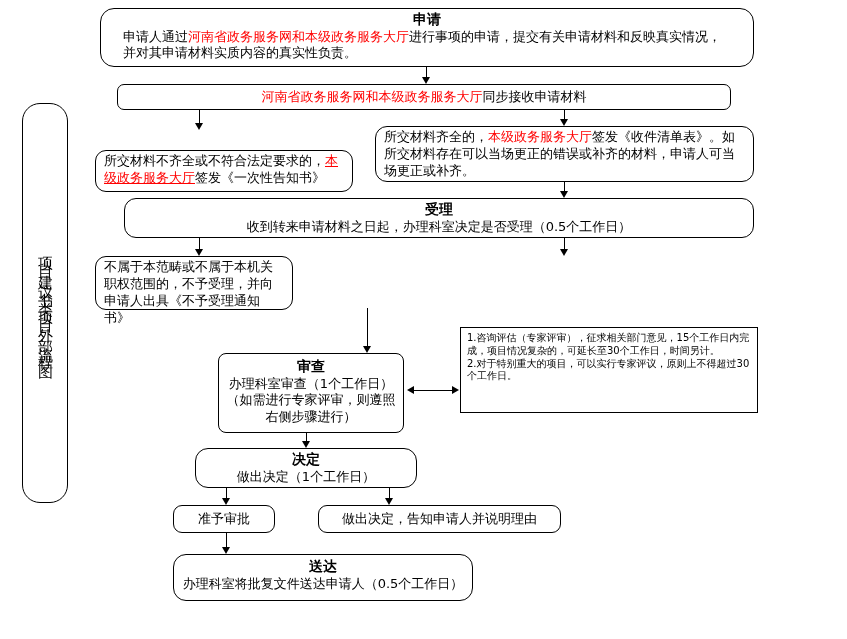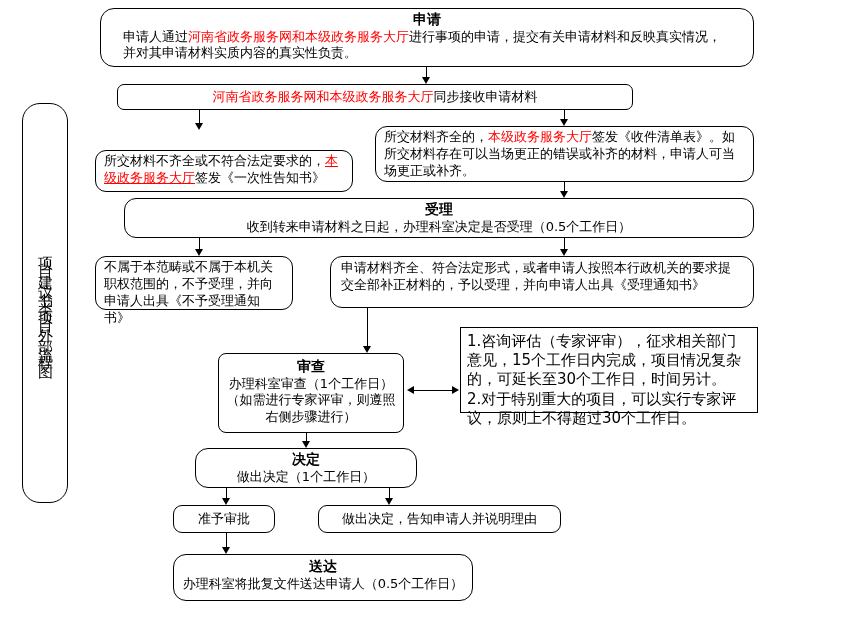--- a/index.html
+++ b/index.html
@@ -9,21 +9,21 @@
   }
   .box{
     position:absolute;background:#fff;border:1px solid #000;border-radius:12px;
     font-size:13px;line-height:1.3;box-sizing:border-box;
   }
   .box-title{font-weight:bold;text-align:center;font-size:14px;line-height:1.25;}
   .body-left{text-align:left;}
   .body-center{text-align:center;}
   .note{
     position:absolute;background:#fff;border:1px solid #000;border-radius:0;
-    font-size:15px;line-height:1.28;box-sizing:border-box;padding:4px 6px;text-align:left;
+    font-size:10px;line-height:1.28;box-sizing:border-box;padding:4px 6px;text-align:left;
   }
   .sidebar{
     position:absolute;left:22px;top:103px;width:46px;height:400px;
     border:1px solid #000;border-radius:18px;background:#fff;
     display:flex;align-items:center;justify-content:center;box-sizing:border-box;
   }
   .sidebar span{
     writing-mode:vertical-rl;text-orientation:upright;
     font-size:15px;letter-spacing:9px;line-height:1;
   }
@@ -52,21 +52,21 @@
   <div class="box" style="left:100px;top:8px;width:654px;height:59px;padding:2px 22px;border-radius:14px;">
     <div class="box-title">申请</div>
     <div class="body-left"><span>申请人通过</span><span style="color: rgb(255, 0, 0);">河南省政务服务网和本级政务服务大厅</span><span>进行事项的申请，提交有关申请材料和反映真实情况，并对其申请材料实质内容的真实性负责。</span></div>
   </div>
 
   <div class="varrow" style="left:422px;top:67px;height:17px">
       <i class="shaft"></i>
       <i class="head"></i>
     </div>
 
-  <div class="box body-center" style="left:117px;top:84px;width:516px;height:26px;border-radius:7px;line-height:24px;">
+  <div class="box body-center" style="left:117px;top:84px;width:614px;height:26px;border-radius:7px;line-height:24px;">
     <span><span style="color: rgb(255, 0, 0);">河南省政务服务网和本级政务服务大厅</span><span>同步接收申请材料</span></span>
   </div>
 
   <div class="varrow" style="left:195px;top:110px;height:20px">
       <i class="shaft"></i>
       <i class="head"></i>
     </div>
   <div class="varrow" style="left:560px;top:110px;height:16px">
       <i class="shaft"></i>
       <i class="head"></i>
@@ -96,23 +96,20 @@
     </div>
   <div class="varrow" style="left:560px;top:238px;height:18px">
       <i class="shaft"></i>
       <i class="head"></i>
     </div>
 
   <div class="box" style="left:95px;top:256px;width:198px;height:54px;padding:2px 8px;border-radius:11px;">
     <div class="body-left">不属于本范畴或不属于本机关职权范围的，不予受理，并向申请人出具《不予受理通知书》</div>
   </div>
 
-  <div class="box" style="left:330px;top:256px;width:424px;height:52px;padding:3px 10px;border-radius:12px;">
-    <div class="body-left">申请材料齐全、符合法定形式，或者申请人按照本行政机关的要求提交全部补正材料的，予以受理，并向申请人出具《受理通知书》</div>
-  </div>
 
   <div class="varrow" style="left:363px;top:308px;height:45px">
       <i class="shaft"></i>
       <i class="head"></i>
     </div>
 
   <div class="box" style="left:218px;top:353px;width:186px;height:80px;padding:4px 6px;border-radius:8px;">
     <div class="box-title">审查</div>
     <div class="body-center">办理科室审查（1个工作日）（如需进行专家评审，则遵照右侧步骤进行）</div>
   </div>

